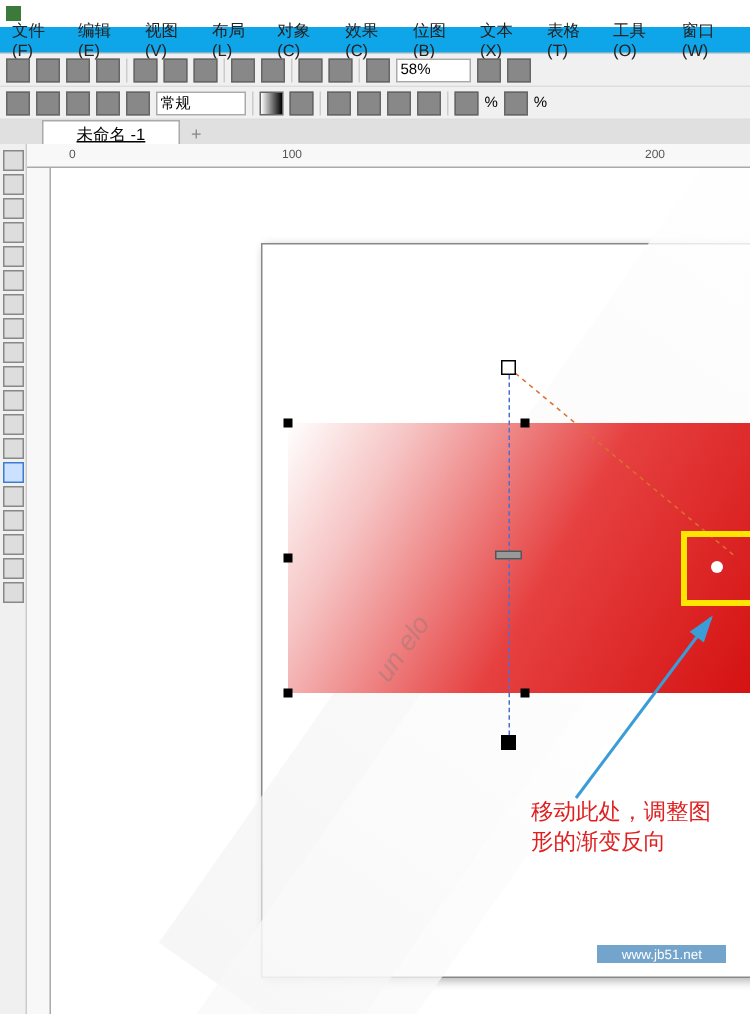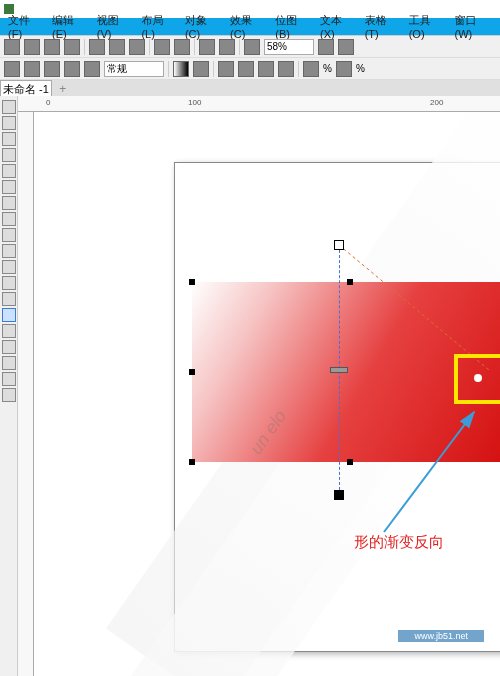--- a/index.html
+++ b/index.html
@@ -7,21 +7,21 @@
 .title-bar { height: 18px; background: #fff; display: flex; align-items: center; padding: 0 4px; }
 .title-bar .sq { width: 10px; height: 10px; background: #3c7a3c; margin-right: 4px; }
 .title-bar span { font-size: 11px; color: #333; }
 .menu-bar { height: 18px; background: #0ea5e9; display: flex; align-items: center; padding: 0 4px; gap: 2px; border-bottom: 1px solid #ccc; }
 .menu-bar .mi { font-size: 11px; padding: 0 4px; color: #222; cursor: default; }
 .toolbar { height: 22px; background: #f0f0f0; display: flex; align-items: center; padding: 0 4px; gap: 4px; border-bottom: 1px solid #ddd; }
 .toolbar .tb { width: 16px; height: 16px; background: #888; border: 1px solid #666; }
 .toolbar .sep { width: 1px; height: 16px; background: #ccc; }
 .toolbar .zoom { width: 50px; height: 16px; border: 1px solid #aaa; background: #fff; font-size: 10px; padding: 0 2px; display: flex; align-items: center; }
 .tab-bar { height: 18px; background: #e0e0e0; display: flex; align-items: center; border-bottom: 1px solid #bbb; }
-.tab { background: #fff; border: 1px solid #aaa; border-bottom: none; padding: 1px 2px; font-size: 11px; margin-left: 0; }
+.tab { background: #fff; border: 1px solid #aaa; border-bottom: none; padding: 1px 22px; font-size: 11px; margin-left: 28px; text-decoration: underline; }
 .tab-plus { width: 14px; height: 14px; margin-left: 4px; color: #888; font-size: 12px; text-align: center; }
 .workspace { position: absolute; top: 96px; left: 0; right: 0; bottom: 0; display: flex; }
 .toolbox { width: 18px; background: #f0f0f0; border-right: 1px solid #ccc; display: flex; flex-direction: column; gap: 2px; padding-top: 4px; align-items: center; }
 .toolbox .tool { width: 14px; height: 14px; border: 1px solid #888; background: #ddd; }
 .toolbox .tool.sel { background: #cce0ff; border-color: #3a7dd0; }
 .rulers { position: relative; flex: 1; }
 .ruler-h { height: 16px; background: #f8f8f8; border-bottom: 1px solid #aaa; position: relative; font-size: 8px; color: #555; }
 .ruler-h .tick { position: absolute; top: 2px; }
 .ruler-v { width: 16px; background: #f8f8f8; border-right: 1px solid #aaa; position: absolute; top: 16px; bottom: 0; left: 0; }
 .canvas-area { position: absolute; left: 16px; top: 16px; right: 0; bottom: 0; background: #fff; overflow: hidden; }
@@ -179,20 +179,21 @@
       <svg style="position:absolute;left:340px;top:290px;width:120px;height:140px">
         <defs>
             <marker id="ah" markerWidth="10" markerHeight="10" refX="8" refY="3" orient="auto">
               <path d="M0,0 L0,6 L9,3 z" fill="#3a9dd8"></path>
             </marker>
           </defs>
         <line x1="10" y1="130" x2="100" y2="10" stroke="#3a9dd8" stroke-width="2" marker-end="url(#ah)"></line>
       </svg>
 
       <div class="annotation">
+        <div>移动此处，调整图</div>
         <div>形的渐变反向</div>
       </div>
 
       <div style="position:absolute;left:210px;top:310px;transform:rotate(-55deg);font-size:18px;color:rgba(120,120,120,0.35);font-style:italic">un    elo</div>
 
       <div class="corner-url">www.jb51.net</div>
     </div>
   </div>
 </div>
 

